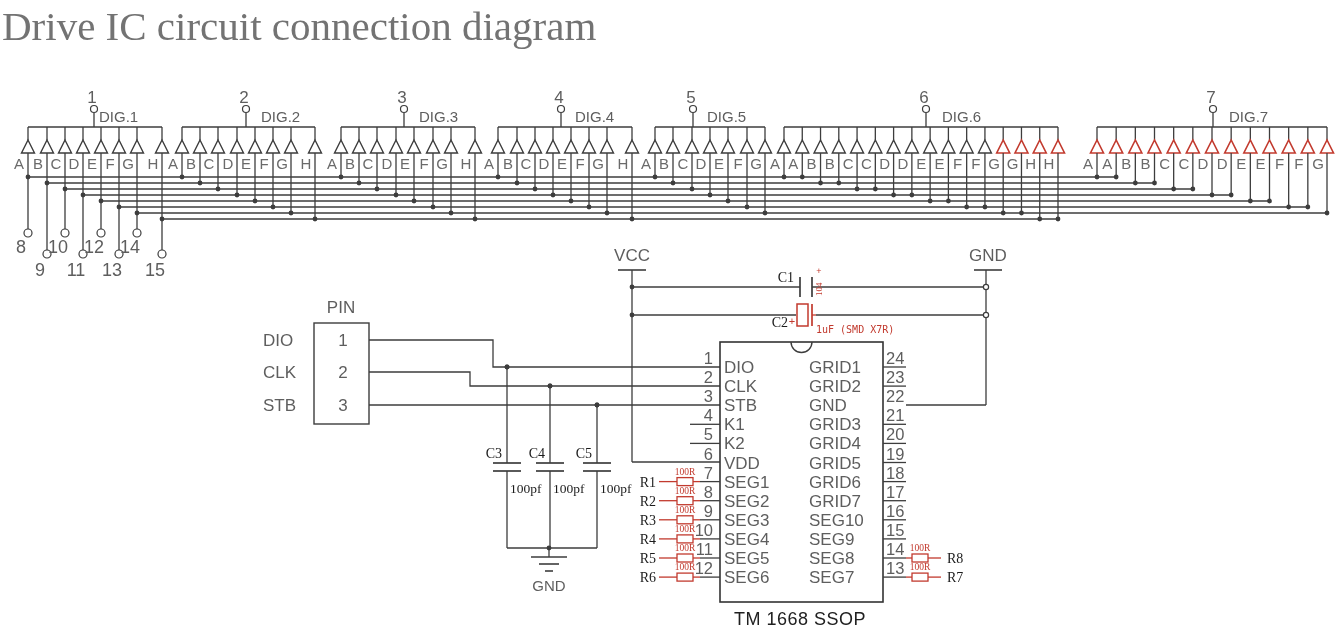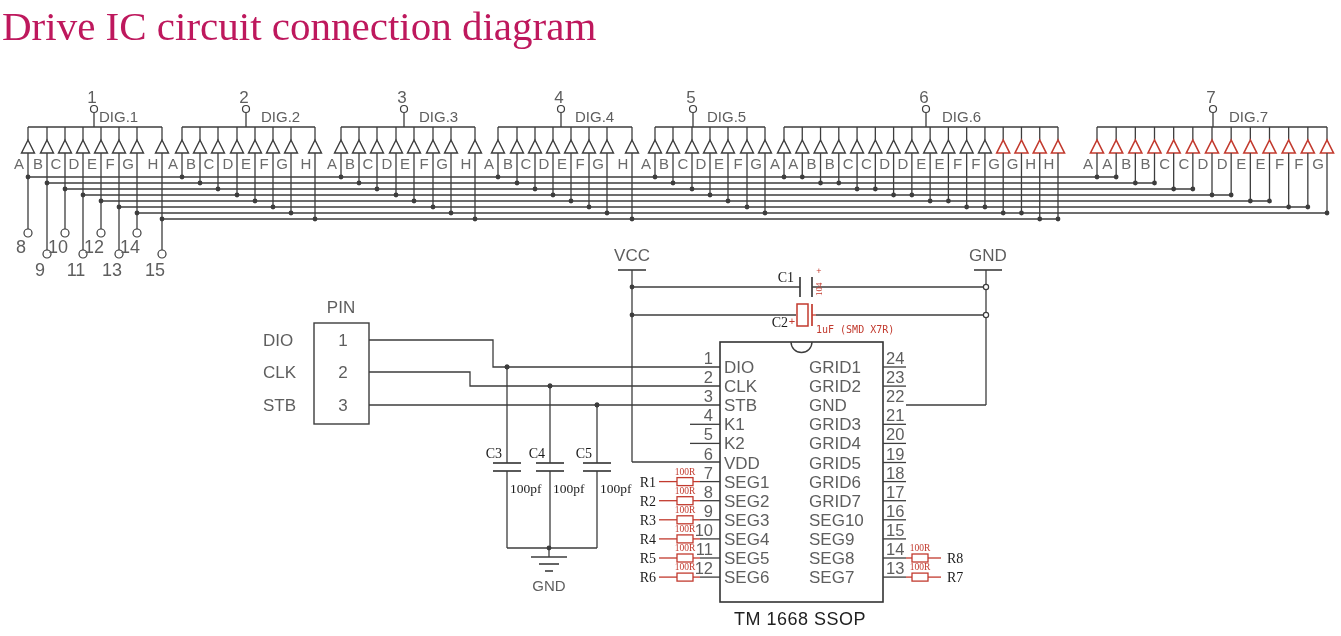--- a/index.html
+++ b/index.html
@@ -1,18 +1,18 @@
 <!DOCTYPE html>
 <html><head>
 <meta charset="utf-8">
 <style>
   html,body{margin:0;padding:0;background:#ffffff;width:1341px;height:636px;overflow:hidden;}
   .page{position:relative;width:1341px;height:636px;background:#fff;}
   .title{position:absolute;left:2px;top:2px;font-family:"Liberation Serif",serif;
-         font-size:41px;color:#be185d;white-space:nowrap;letter-spacing:0px;}
+         font-size:41px;color:#737373;white-space:nowrap;letter-spacing:0px;}
   svg{position:absolute;left:0;top:0;}
   text{user-select:none;}
 </style>
 </head>
 <body>
 
 <div class="page">
   <div class="title">Drive IC circuit connection diagram</div>
   <svg id="schematic" width="1341" height="636" viewBox="0 0 1341 636">
       <line x1="28" y1="177" x2="1116.1666666666667" y2="177" stroke="#3d3d3d" stroke-width="1.3"></line>

